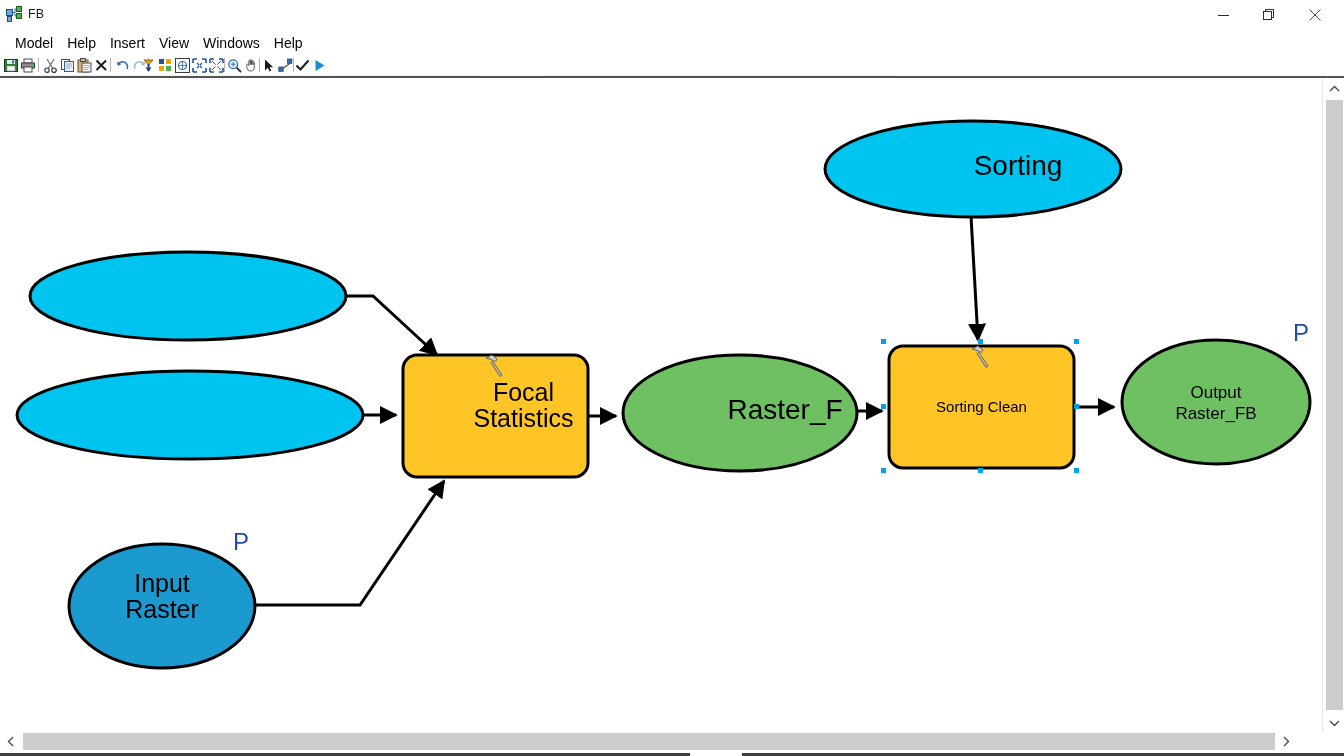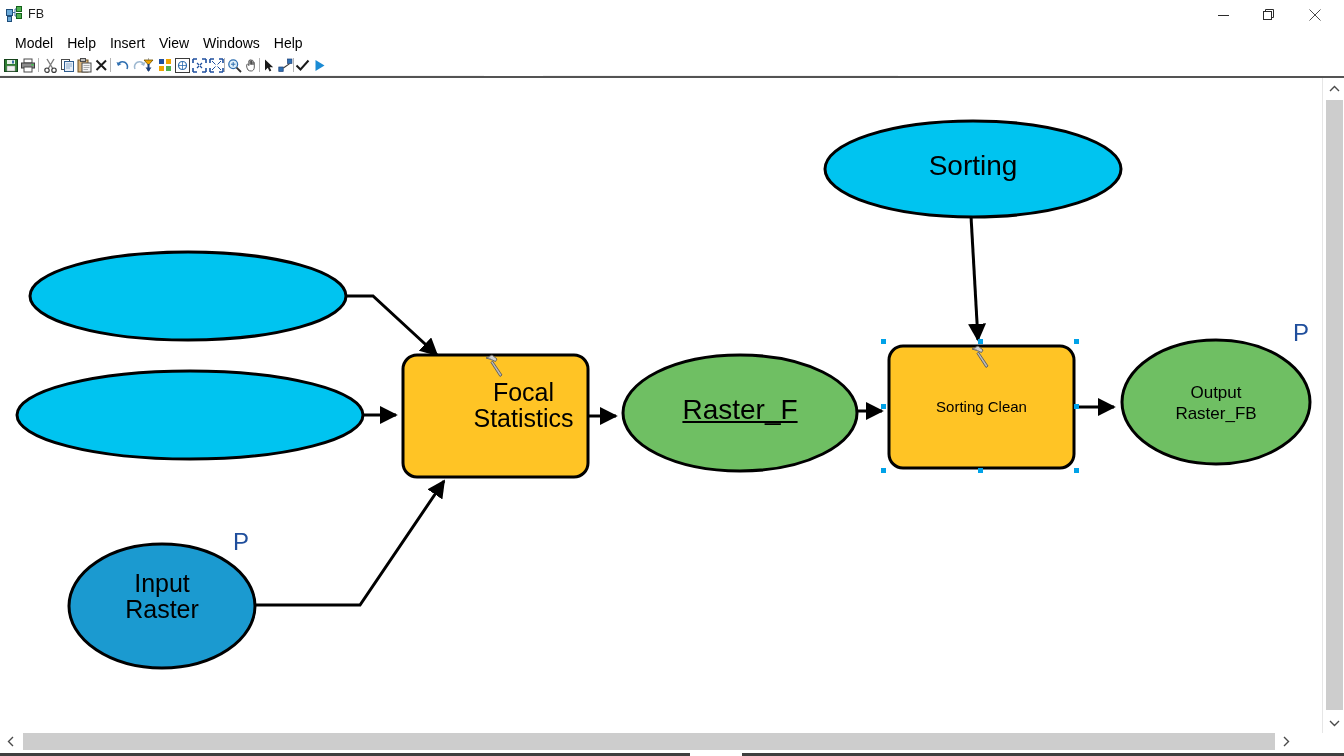--- a/index.html
+++ b/index.html
@@ -125,21 +125,21 @@
 
   
   .node-label {
     position: absolute;
     text-align: center;
     color: #000000;
     line-height: 1.05;
     pointer-events: none;
     white-space: pre-line;
   }
-  .lbl-big   { font-size: 28px; }
+  .lbl-big   { font-size: 28px; margin-left: 45px; }
   .lbl-mid   { font-size: 25px; }
   .lbl-small { font-size: 15px; }
 
   .p-marker {
     position: absolute;
     font-size: 24px;
     color: #1f4e9c;
     line-height: 1;
   }
 
@@ -443,21 +443,21 @@
       </svg>
 
 
 
       <div class="node-label lbl-mid" style="left:67px; top:492px; width:186px;">Input
 Raster</div>
 
       <div class="node-label lbl-mid" style="left:401px; top:301px; width:185px;margin-left:28px;">Focal
 Statistics</div>
 
-      <div class="node-label lbl-big" style="left:621px; top:317px; width:234px;text-decoration:underline;">Raster_F</div>
+      <div class="node-label lbl-big" style="left:621px; top:317px; width:234px;">Raster_F</div>
 
       <div class="node-label lbl-big" style="left:823px; top:73px; width:296px;">Sorting</div>
 
       <div class="node-label lbl-small" style="left:887px; top:321px; width:185px;">Sorting Clean</div>
 
       <div class="node-label" style="left:1120px; top:304px; width:188px; font-size:17px; line-height:1.25;">Output
 Raster_FB</div>
 
       <div class="p-marker" style="left:231px; top:452px;">P</div>
       <div class="p-marker" style="left:1291px; top:243px;">P</div>

